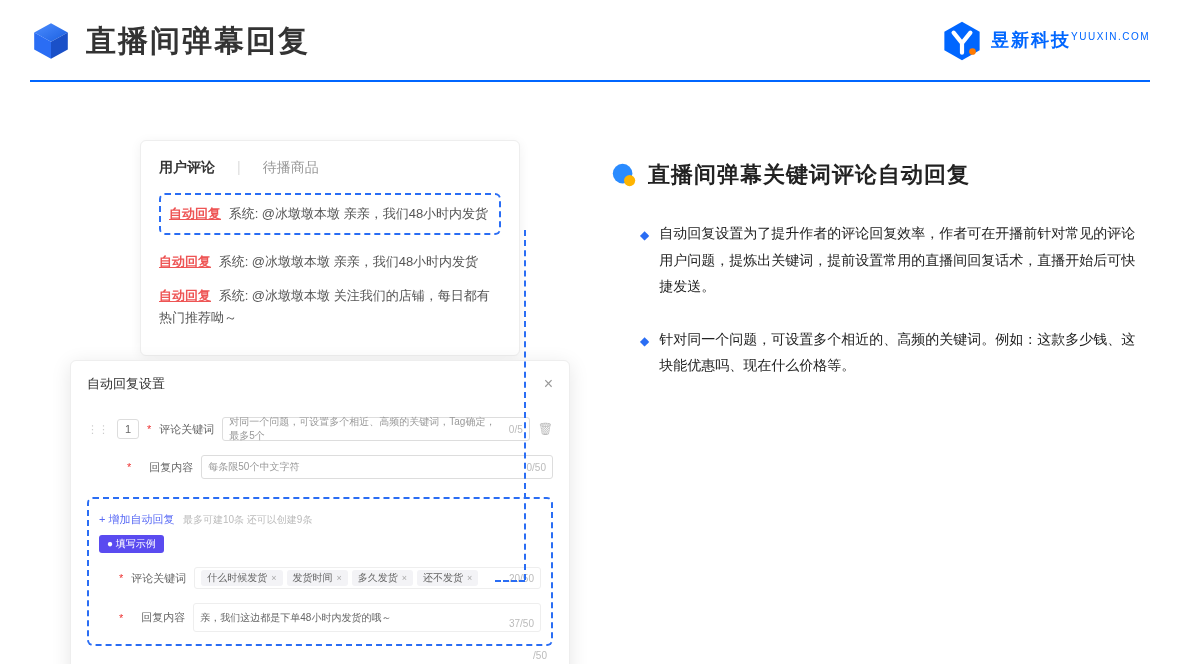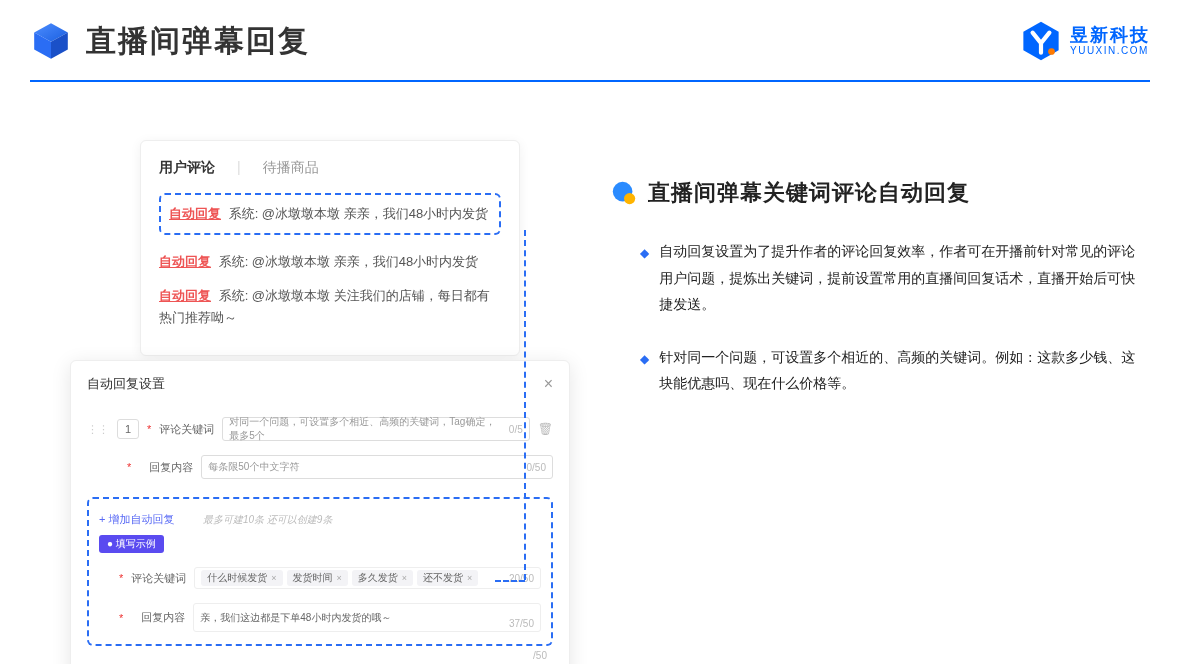--- a/index.html
+++ b/index.html
@@ -5,21 +5,21 @@
 * { margin:0; padding:0; box-sizing:border-box; }
 body { width:1180px; height:664px; background:#fff; font-family:"Microsoft YaHei",Arial,sans-serif; position:relative; overflow:hidden; }
 
 
 .header { position:absolute; left:30px; top:20px; right:30px; display:flex; align-items:center; justify-content:space-between; }
 .header-left { display:flex; align-items:center; gap:14px; }
 .cube-icon { width:42px; height:42px; }
 .page-title { font-size:30px; font-weight:700; color:#333; letter-spacing:2px; }
 .brand { display:flex; align-items:center; gap:8px; }
 .brand-logo { width:42px; height:42px; }
-.brand-text { display:flex; flex-direction:column; line-height:1.1;justify-content:flex-end; }
+.brand-text { display:flex; flex-direction:row; line-height:1.1;justify-content:flex-end; }
 .brand-cn { font-size:18px; font-weight:700; color:#0066ff; letter-spacing:2px; }
 .brand-en { font-size:10px; color:#0066ff; letter-spacing:1.5px; }
 .hr { position:absolute; left:30px; right:30px; top:80px; height:2px; background:#0066ff; }
 
 
 .left-col { position:absolute; left:70px; top:140px; width:510px; }
 
 
 .panel-comments { width:380px; margin-left:70px; background:#fff; border:1px solid #eee; border-radius:6px; box-shadow:0 2px 12px rgba(0,0,0,.06); padding:18px 18px 20px; }
 .tabs { display:flex; gap:22px; font-size:14px; padding-bottom:12px; }
@@ -37,34 +37,34 @@
 .row { display:flex; align-items:center; gap:8px; font-size:11px; color:#666; margin-top:14px; }
 .row .req { color:#e33; }
 .row label { min-width:54px; text-align:right; }
 .idx-box { width:22px; height:20px; border:1px solid #ddd; border-radius:3px; display:flex; align-items:center; justify-content:center; font-size:11px; color:#666; }
 .input { flex:1; height:24px; border:1px solid #ddd; border-radius:3px; padding:0 6px; font-size:10px; color:#999; display:flex; align-items:center; justify-content:space-between; }
 .input .count { color:#bbb; font-size:10px;padding-left:12px; }
 .trash { color:#bbb; font-size:12px; }
 
 .example-box { border:2px dashed #2a6df4; border-radius:6px; padding:10px 10px 12px; margin-top:18px; }
 .link-add { color:#5a6bf5; font-size:11px; }
-.hint { color:#bbb; font-size:10px; margin-left:24px;font-style:italic; }
+.hint { color:#bbb; font-size:10px; margin-left:4px; }
 .badge { display:inline-block; background:#5a4bf0; color:#fff; font-size:10px; padding:2px 8px; border-radius:3px; margin-top:8px; }
 .tag-chip { display:inline-flex; align-items:center; background:#f3f3f6; border-radius:3px; padding:1px 6px; margin-right:4px; font-size:10px; color:#666; }
 .tag-chip .x { margin-left:4px; color:#aaa; font-size:9px; }
 .static-input { flex:1; min-height:22px; border:1px solid #eee; border-radius:3px; padding:2px 6px; font-size:10px; color:#666; display:flex; align-items:center; justify-content:space-between; flex-wrap:wrap; }
 
 .below-count { font-size:10px; color:#bbb; text-align:right; padding:4px 6px 0 0; }
 
 
 .conn { position:absolute; border-top:2px dashed #2a6df4; }
 .conn-v { position:absolute; border-left:2px dashed #2a6df4; }
 
 
-.right-col { position:absolute; left:610px; top:178px; right:40px; }
+.right-col { position:absolute; left:610px; top:160px; right:40px; }
 .rtitle { display:flex; align-items:center; gap:10px; margin-bottom:30px; }
 .bubble-icon { width:28px; height:28px; position:relative; }
 .rtitle h2 { font-size:22px; font-weight:700; color:#222; letter-spacing:1px; }
 .bullet { display:flex; gap:10px; font-size:14px; color:#222; line-height:1.9; margin-bottom:26px; padding-left:30px; }
 .bullet .dot { color:#2a6df4; font-size:12px; padding-top:4px; }
 </style>
 </head>
 <body>
 
 <div class="header">

